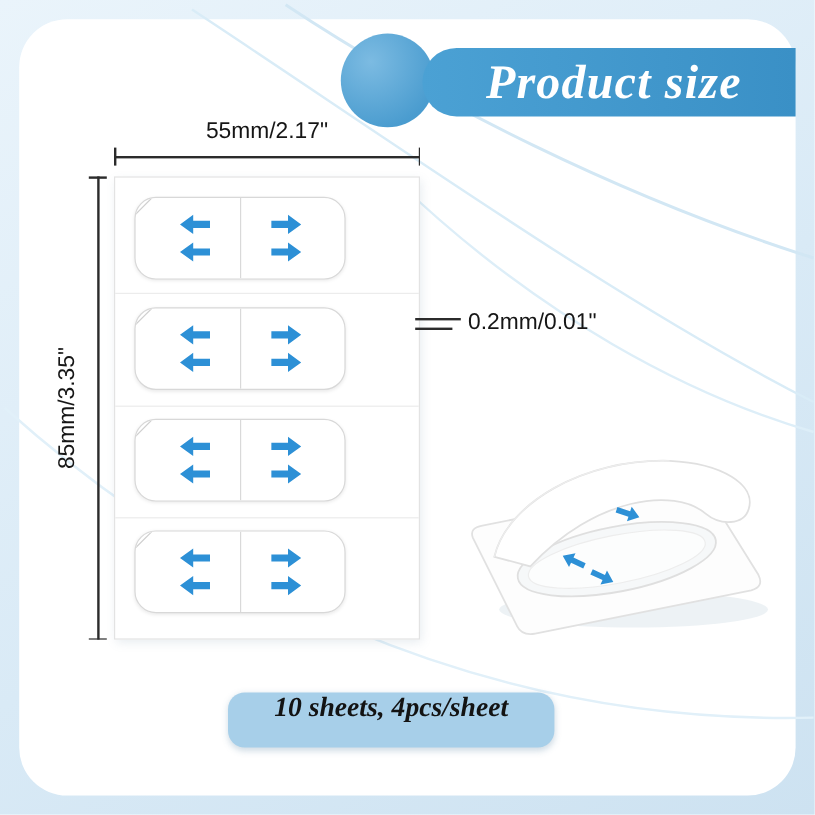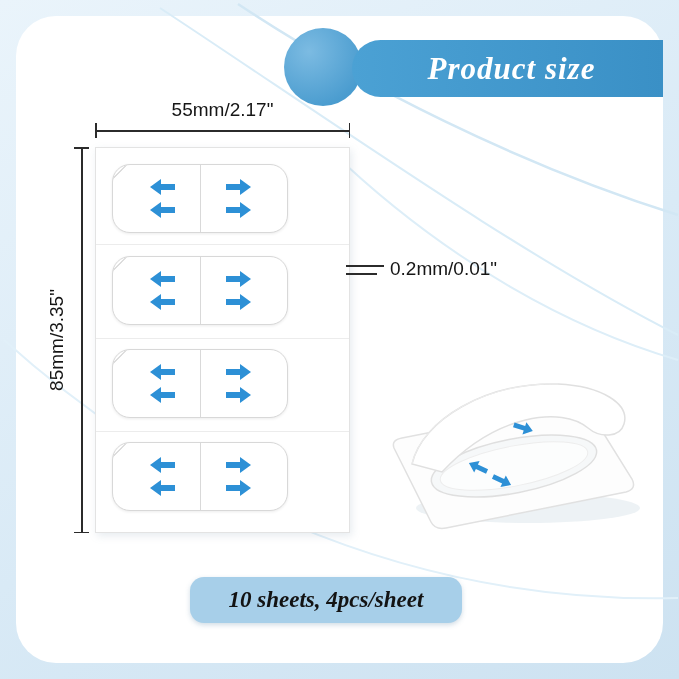--- a/index.html
+++ b/index.html
@@ -19,21 +19,21 @@
     background:radial-gradient(circle at 32% 30%,#7cbbe2,#4a9ccf 75%);z-index:3;
   }
   .ribbon{
     position:absolute;left:352px;top:40px;width:311px;height:57px;z-index:4;
     background:linear-gradient(90deg,#4ba1d4,#3a90c6);
     border-radius:28.5px 0 0 28.5px;
     display:flex;align-items:center;justify-content:center;
   }
   .ribbon span{
     font-family:"Liberation Serif",serif;font-style:italic;font-weight:700;
-    font-size:31px;color:#ffffff;letter-spacing:1px;padding-left:8px;
+    font-size:40px;color:#ffffff;letter-spacing:1px;padding-left:8px;
   }
 
   
   .dim-text{font-size:19px;color:#161616;}
   .dim-top-label{position:absolute;left:95px;top:99px;width:255px;text-align:center;z-index:5;}
   .dim-top{position:absolute;left:95px;top:123px;width:255px;height:16px;z-index:5;}
   .dim-top .line{position:absolute;left:0;right:0;top:7px;height:1.5px;background:#2b2b2b;}
   .dim-top .tickL{position:absolute;left:0;top:0;width:1.5px;height:15px;background:#2b2b2b;}
   .dim-top .tickR{position:absolute;right:0;top:0;width:1.5px;height:15px;background:#2b2b2b;}
   .dim-left{position:absolute;left:74px;top:147px;width:16px;height:386px;z-index:5;}
@@ -69,21 +69,21 @@
   .half{position:absolute;top:0;bottom:0;width:50%;display:flex;flex-direction:column;
         align-items:center;justify-content:center;gap:5px;}
   .half.l{left:0;transform:translateX(5px);}
   .half.r{right:0;transform:translateX(-5px);}
   .arrow{width:26px;height:18px;display:block;}
   .arrow polygon{fill:#2d90d6;}
 
   
   .badge{
     position:absolute;left:190px;top:577px;width:272px;height:46px;z-index:5;
-    background:#a7cfe9;border-radius:14px;display:flex;align-items:center;justify-content:center;
+    background:#a7cfe9;border-radius:14px;display:flex;align-items:flex-start;justify-content:center;
     box-shadow:0 2px 5px rgba(100,140,170,0.3);
   }
   .badge span{
     font-family:"Liberation Serif",serif;font-style:italic;font-weight:700;
     font-size:23px;color:#131313;
   }
 
   
   .peel{position:absolute;left:378px;top:366px;width:290px;height:170px;z-index:4;}
 </style>

